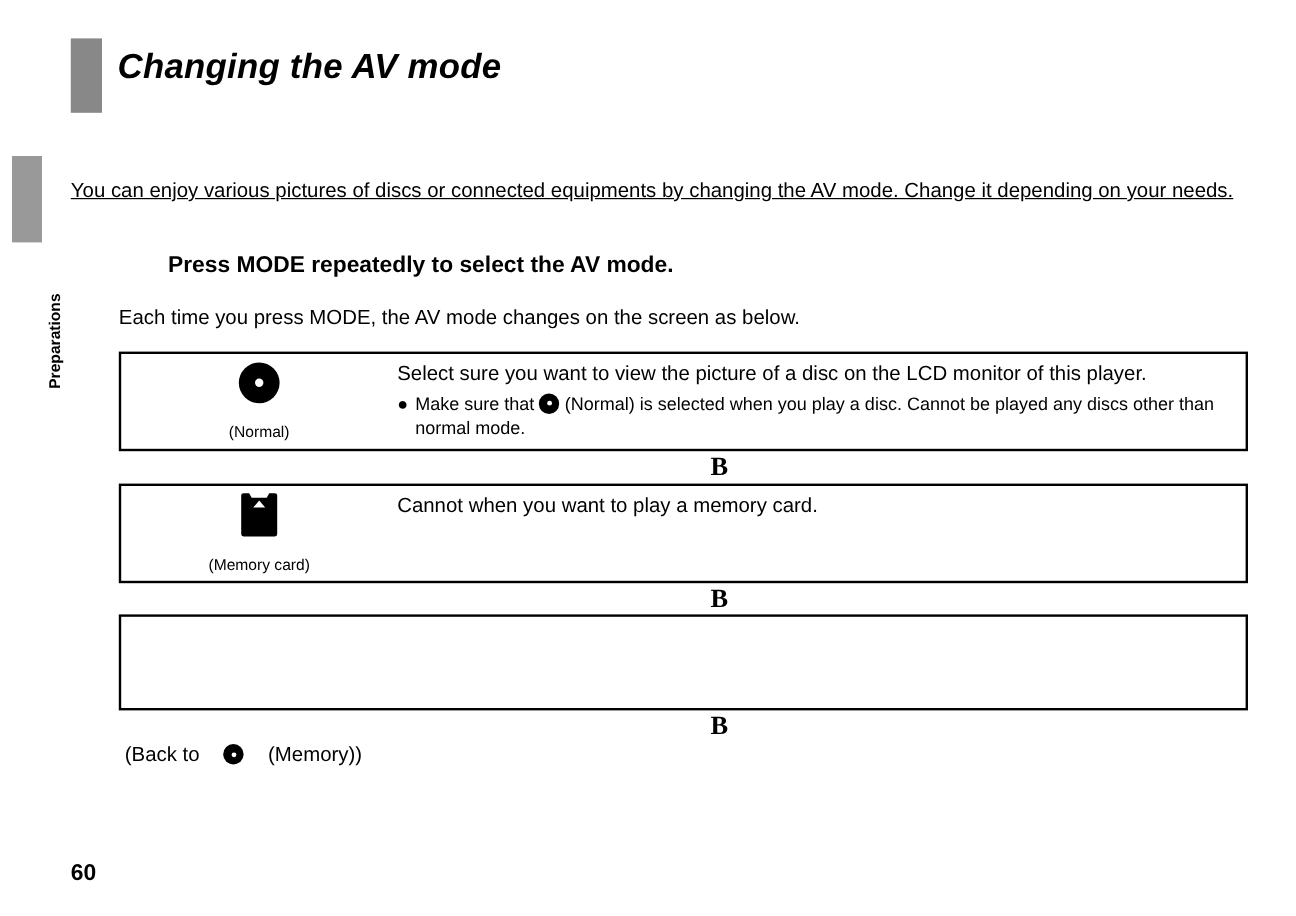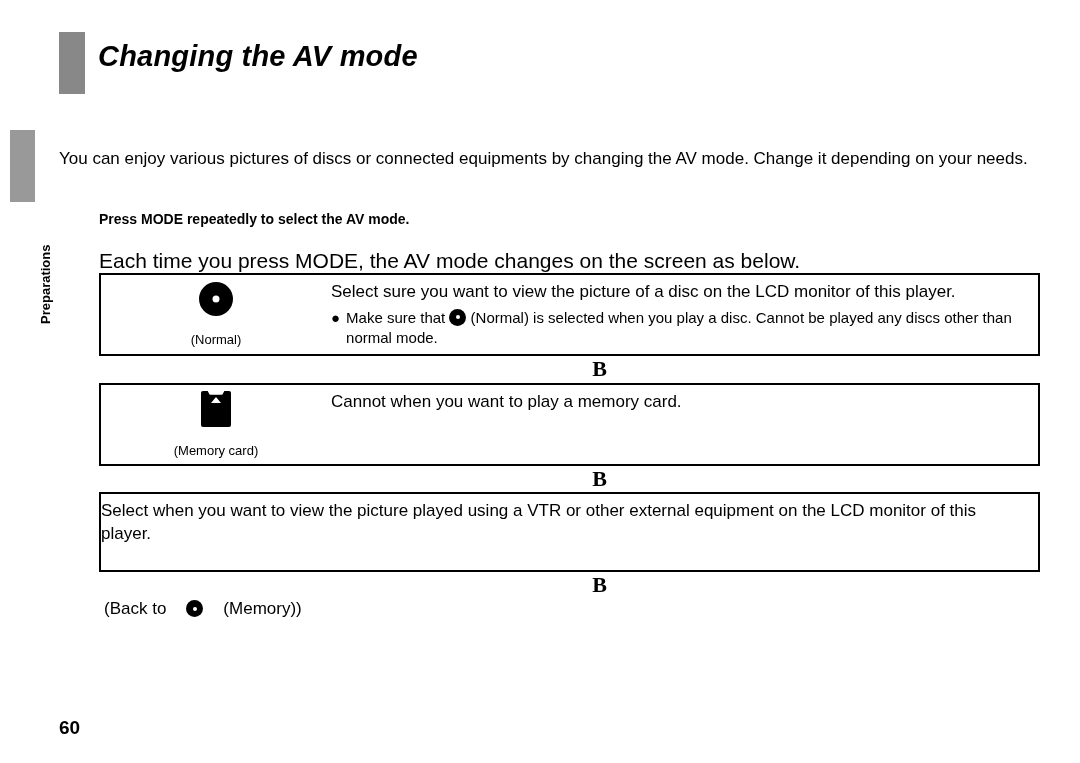--- a/index.html
+++ b/index.html
@@ -27,38 +27,39 @@
       letter-spacing: 0.2px;
       font-style: italic;
     }
     .intro {
       position: absolute;
       left: 59px;
       top: 147px;
       right: 40px;
       font-size: 17px;
       line-height: 1.45;
+      text-decoration: underline;
     }
     .sidebar-label {
       position: absolute;
       left: 38px;
       top: 324px;
       transform: rotate(-90deg);
       transform-origin: left top;
       font-size: 13px;
       font-weight: bold;
     }
     .content {
       position: absolute;
       left: 99px;
       top: 211px;
       right: 40px;
     }
-    .sub-heading { font-size: 14px; font-weight: bold; margin-bottom: 22px; }
-    .sub-intro { font-size: 21px; }
+    .sub-heading { font-size: 19px; font-weight: bold; margin-bottom: 22px; margin-left: 41px; }
+    .sub-intro { font-size: 17px; margin-bottom: 18px; }
     .row {
       border: 2px solid #000;
       display: flex;
       align-items: stretch;
       min-height: 80px;
     }
     .row-icon {
       width: 230px;
       display: flex;
       flex-direction: column;
@@ -138,23 +139,20 @@
       <span class="cap">(Memory card)</span>
     </div>
     <div class="row-body">
       <div>Cannot when you want to play a memory card.</div>
     </div>
   </div>
 
   <div class="arrow">B</div>
 
   <div class="row">
-    <div class="row-body">
-      <div>Select when you want to view the picture played using a VTR or other external equipment on the LCD monitor of this player.</div>
-    </div>
   </div>
 
   <div class="arrow">B</div>
 
   <div class="backto">
     <span class="backto-line">
       <span>(Back to </span>
       <span class="disc-icon disc-small"></span>
       <span> (Memory))</span>
     </span>

